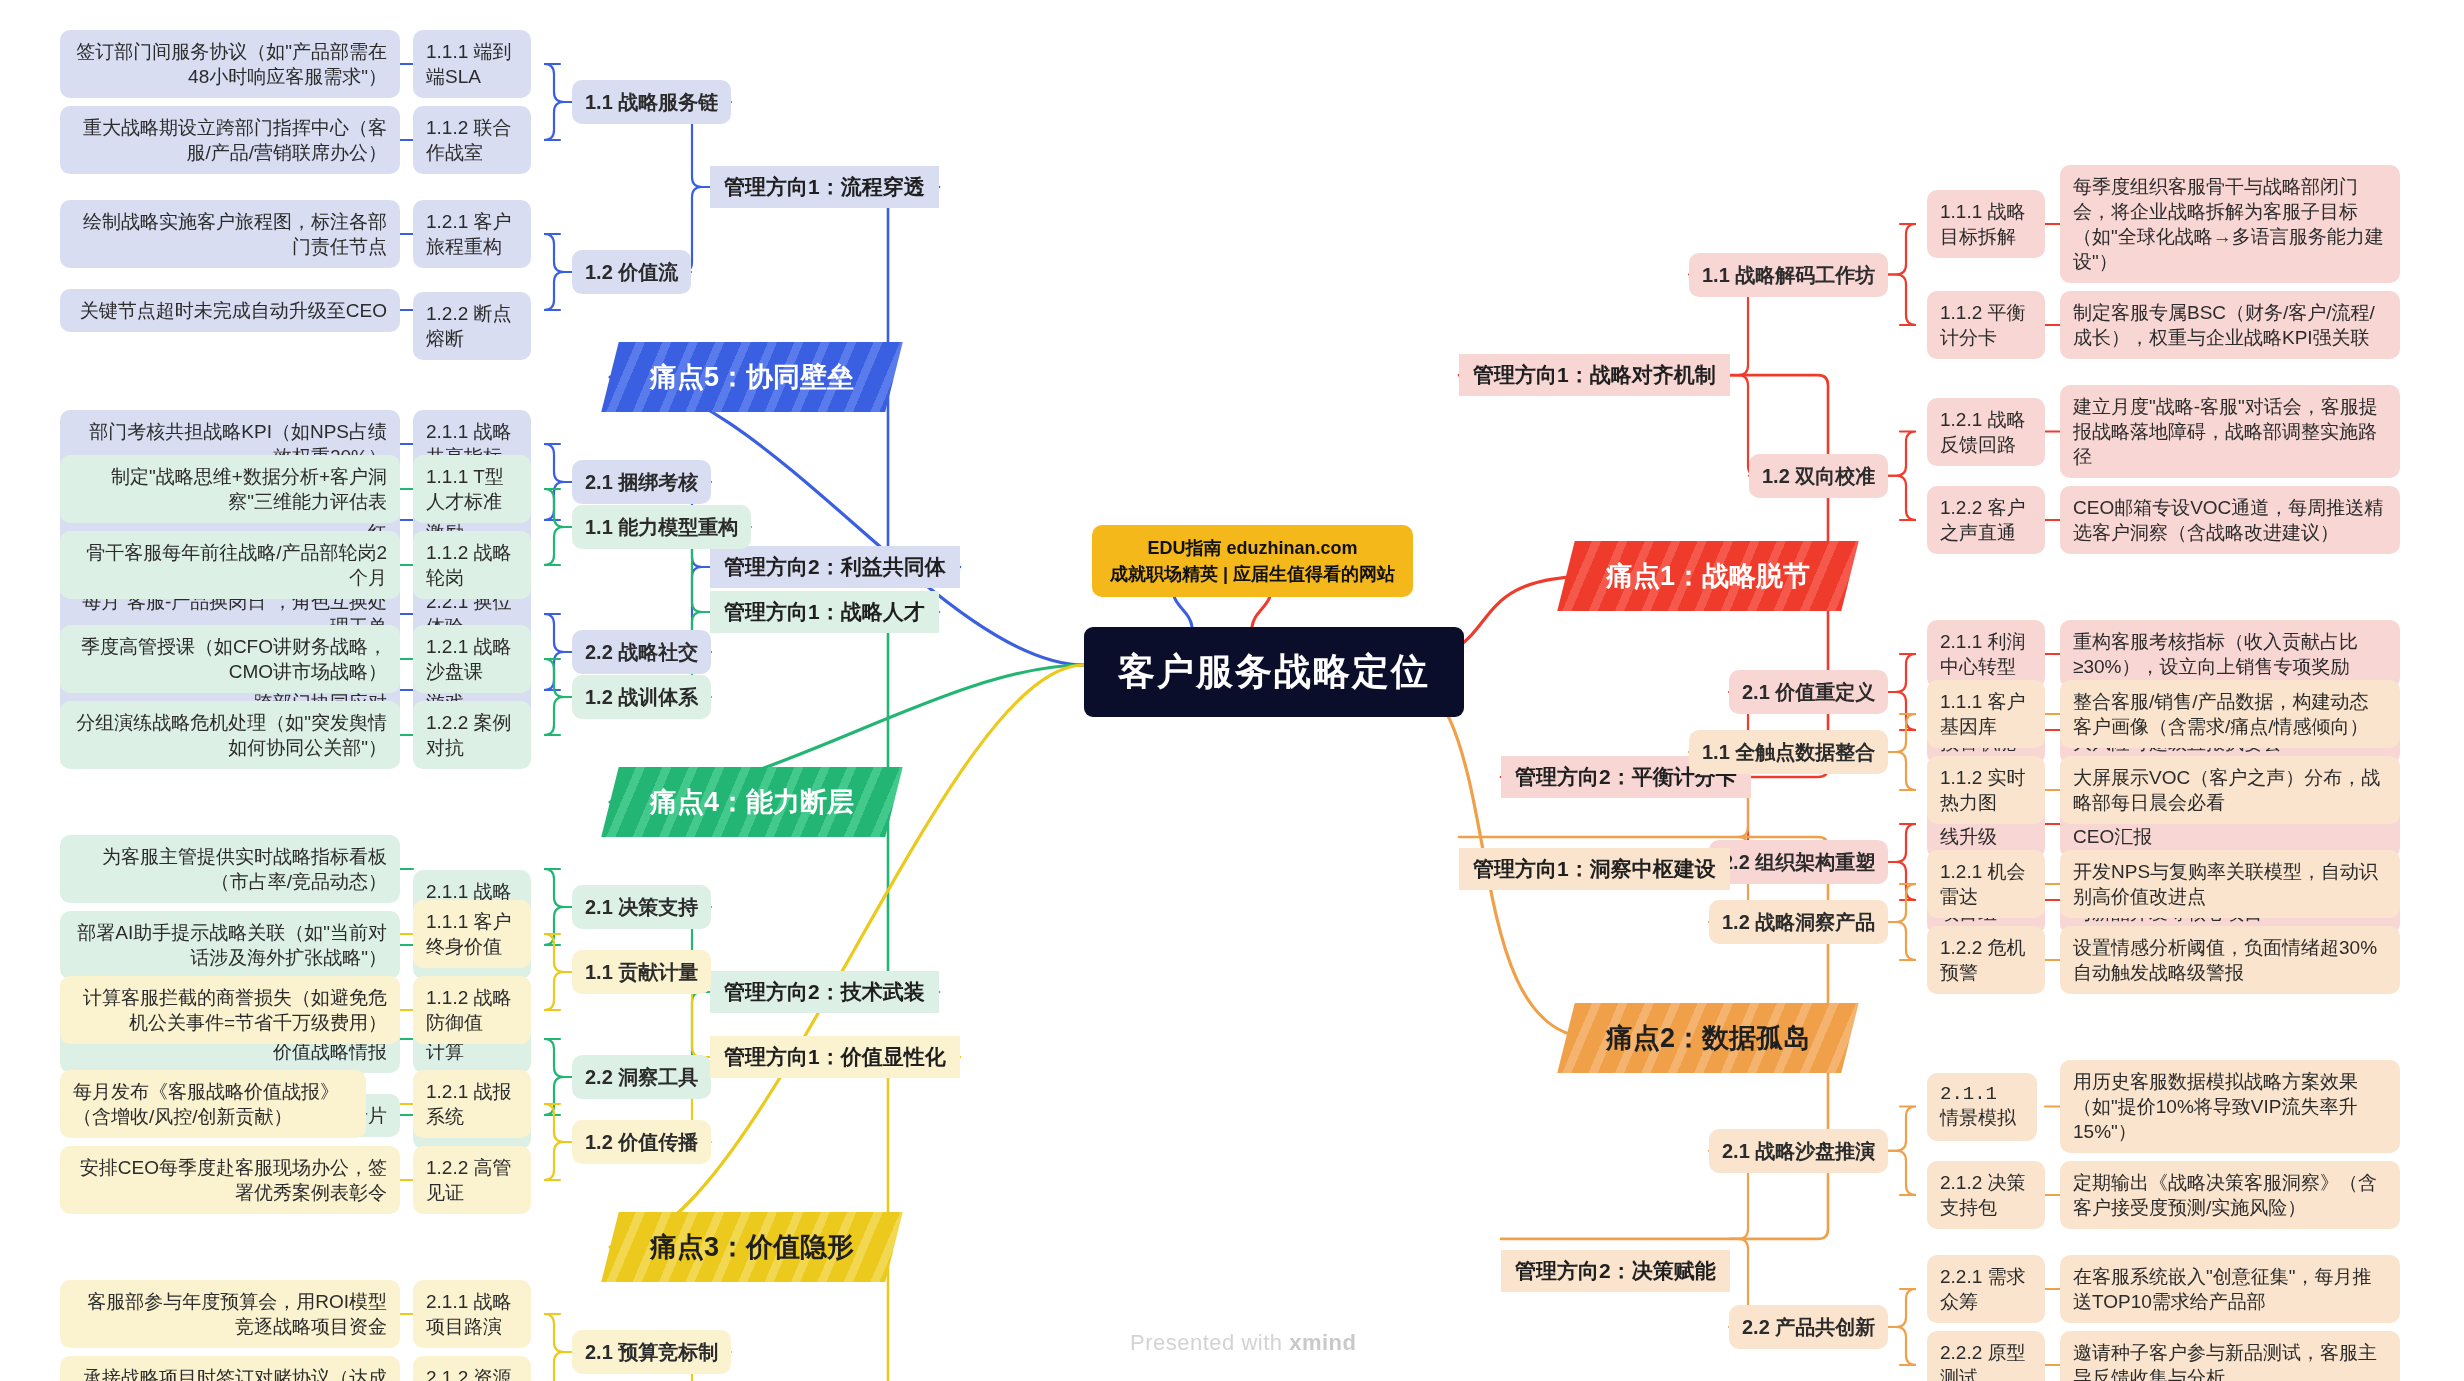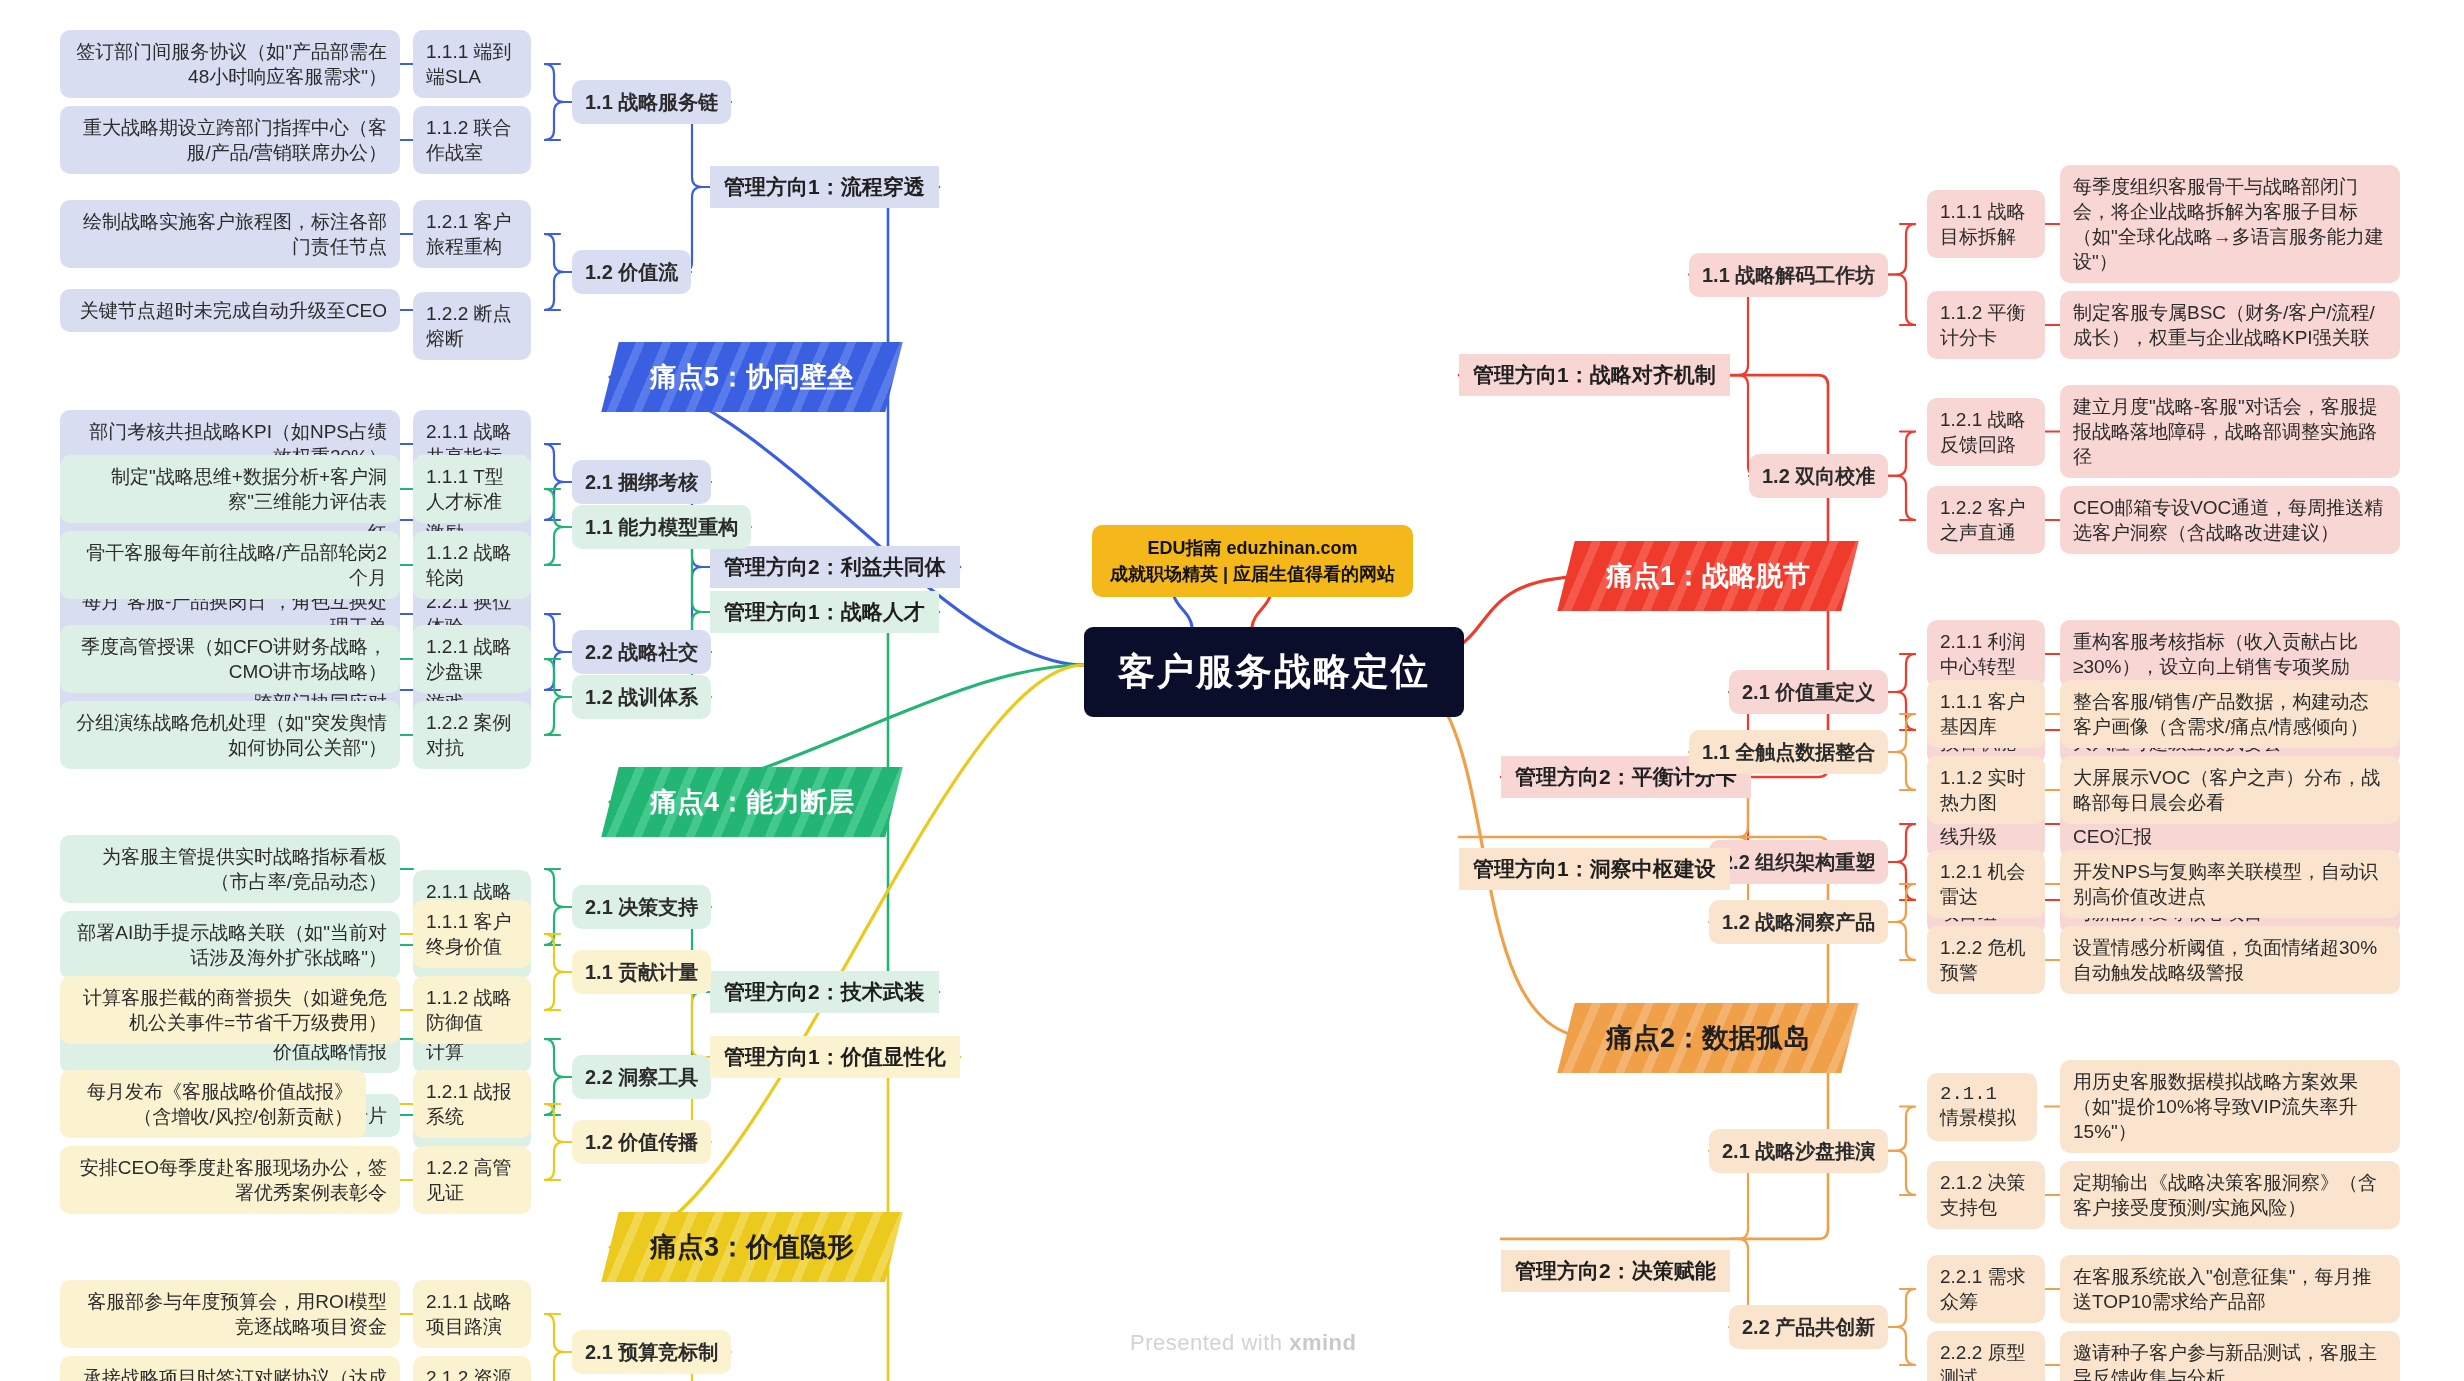--- a/index.html
+++ b/index.html
@@ -303,21 +303,21 @@
     <div class="node mid c-green" style="width: 118px; left: 413px; top: 1005px; text-align: left;">2.2.1 情感计算</div>
     <div class="node leaf c-green" style="width: 340px; left: 60px; top: 1093.5px; text-align: right;">自动将优秀案例转化为战略知识卡片</div>
     <div class="node mid c-green" style="width: 118px; left: 413px; top: 1081px; text-align: left;">2.2.2 知识萃取</div>
     <div class="node sub c-green" style="width: auto; left: 572px; top: 1055px; text-align: left; white-space: nowrap;">2.2 洞察工具</div>
     <div class="dir green" style="left: 710px; top: 971px;">管理方向2：技术武装</div>
     <div class="pain p4" style="left: 624px; top: 772px;"><span class="txt">痛点4：能力断层</span></div>
     <div class="node mid c-yellow" style="width: 118px; left: 413px; top: 900px; text-align: left;">1.1.1 客户终身价值</div>
     <div class="node leaf c-yellow" style="width: 340px; left: 60px; top: 976px; text-align: right;">计算客服拦截的商誉损失（如避免危机公关事件=节省千万级费用）</div>
     <div class="node mid c-yellow" style="width: 118px; left: 413px; top: 976px; text-align: left;">1.1.2 战略防御值</div>
     <div class="node sub c-yellow" style="width: auto; left: 572px; top: 950px; text-align: left; white-space: nowrap;">1.1 贡献计量</div>
-    <div class="node leaf c-yellow" style="width: 306px; left: 60px; top: 1070px; text-align: right;">每月发布《客服战略价值战报》（含增收/风控/创新贡献）</div>
+    <div class="node leaf c-yellow" style="width: 306px; left: 60px; top: 1070px; ">每月发布《客服战略价值战报》（含增收/风控/创新贡献）</div>
     <div class="node mid c-yellow" style="width: 118px; left: 413px; top: 1070px; text-align: left;">1.2.1 战报系统</div>
     <div class="node leaf c-yellow" style="width: 340px; left: 60px; top: 1146px; text-align: right;">安排CEO每季度赴客服现场办公，签署优秀案例表彰令</div>
     <div class="node mid c-yellow" style="width: 118px; left: 413px; top: 1146px; text-align: left;">1.2.2 高管见证</div>
     <div class="node sub c-yellow" style="width: auto; left: 572px; top: 1120px; text-align: left; white-space: nowrap;">1.2 价值传播</div>
     <div class="dir yellow" style="left: 710px; top: 1036px;">管理方向1：价值显性化</div>
     <div class="node leaf c-yellow" style="width: 340px; left: 60px; top: 1280px; text-align: right;">客服部参与年度预算会，用ROI模型竞逐战略项目资金</div>
     <div class="node mid c-yellow" style="width: 118px; left: 413px; top: 1280px; text-align: left;">2.1.1 战略项目路演</div>
     <div class="node leaf c-yellow" style="width: 340px; left: 60px; top: 1356px; text-align: right;">承接战略项目时签订对赌协议（达成目标获取超额资源）</div>
     <div class="node mid c-yellow" style="width: 118px; left: 413px; top: 1356px; text-align: left;">2.1.2 资源对赌</div>
     <div class="node sub c-yellow" style="width: auto; left: 572px; top: 1330px; text-align: left; white-space: nowrap;">2.1 预算竞标制</div>

